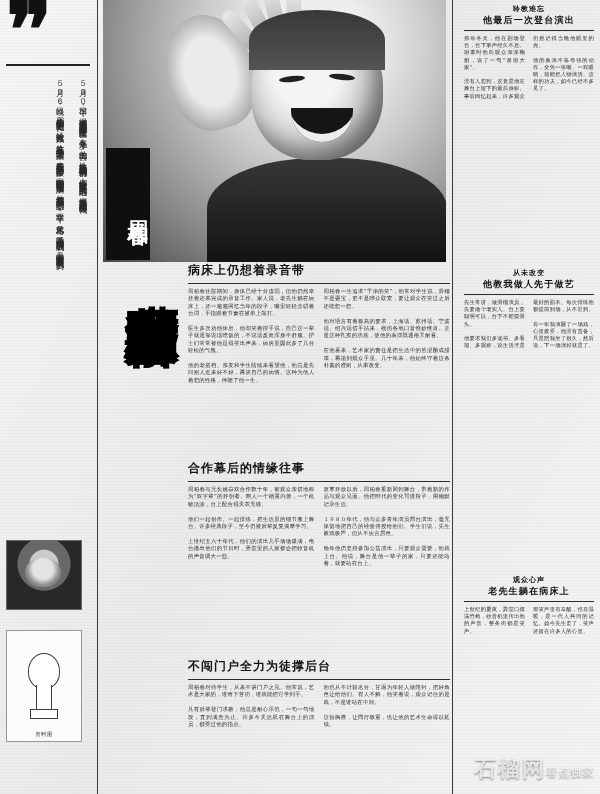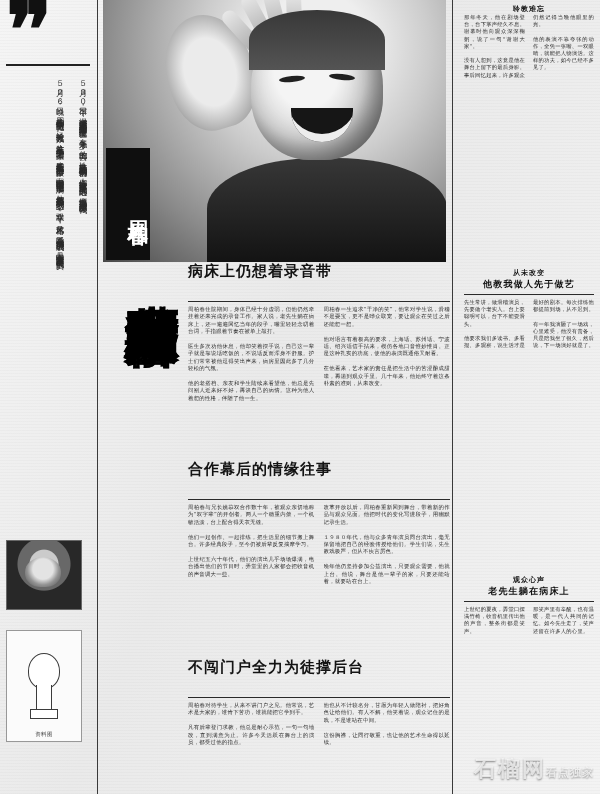--- a/index.html
+++ b/index.html
@@ -129,22 +129,22 @@
     font-weight:bold;font-size:54px;line-height:62px;color:#0b0b0b;
     letter-spacing:1px;
     -webkit-text-stroke:0.6px #000;
   }
 
   
   .mid{position:absolute;left:188px;top:262px;width:262px;height:530px;}
   .art{position:absolute;left:0;width:262px;}
   .art-title{
     font-family:"DejaVu Sans","Liberation Sans",sans-serif;
-    font-weight:bold;font-size:15px;color:#141414;letter-spacing:1px;
-    padding-bottom:20px;border-bottom:1.2px solid #2a2a2a;margin-bottom:4px;
+    font-weight:bold;font-size:12px;color:#141414;letter-spacing:1px;
+    padding-bottom:4px;border-bottom:1.2px solid #2a2a2a;margin-bottom:4px;
   }
   .art-cols{display:flex;gap:9px;}
   .art-cols .c{
     flex:1;font-size:5.4px;line-height:7.4px;color:#2c2c2c;text-align:justify;
     letter-spacing:0.25px;white-space:pre-wrap;overflow:hidden;
   }
 
   
   .col-right{position:absolute;left:458px;top:0;width:142px;height:636px;}
   .rsec{position:absolute;left:6px;width:130px;}
@@ -258,20 +258,21 @@
 这份胸襟，让同行敬重，也让他的艺术生命得以延续。</div>
       </div>
     </div>
 
   </div>
 
   <div class="col-right">
 
     <div class="rsec" style="top:4px;height:258px;">
       <div class="rsec-kicker">聆教难忘</div>
+      <div class="rsec-title">他最后一次登台演出</div>
       <div class="rsec-body two" style="height:228px;">那年冬天，他在剧场登台，台下掌声经久不息。谢幕时他向观众深深鞠躬，说了一句“谢谢大家”。
 
 没有人想到，这竟是他在舞台上留下的最后身影。事后回忆起来，许多观众仍然记得当晚他眼里的光。
 
 他的表演不靠夸张的动作，全凭一张嘴、一双眼睛，就能把人物演活。这样的功夫，如今已经不多见了。</div>
     </div>
 
     <div class="rsec" style="top:268px;height:272px;">
       <div class="rsec-kicker">从未改变</div>
       <div class="rsec-title">他教我做人先于做艺</div>

